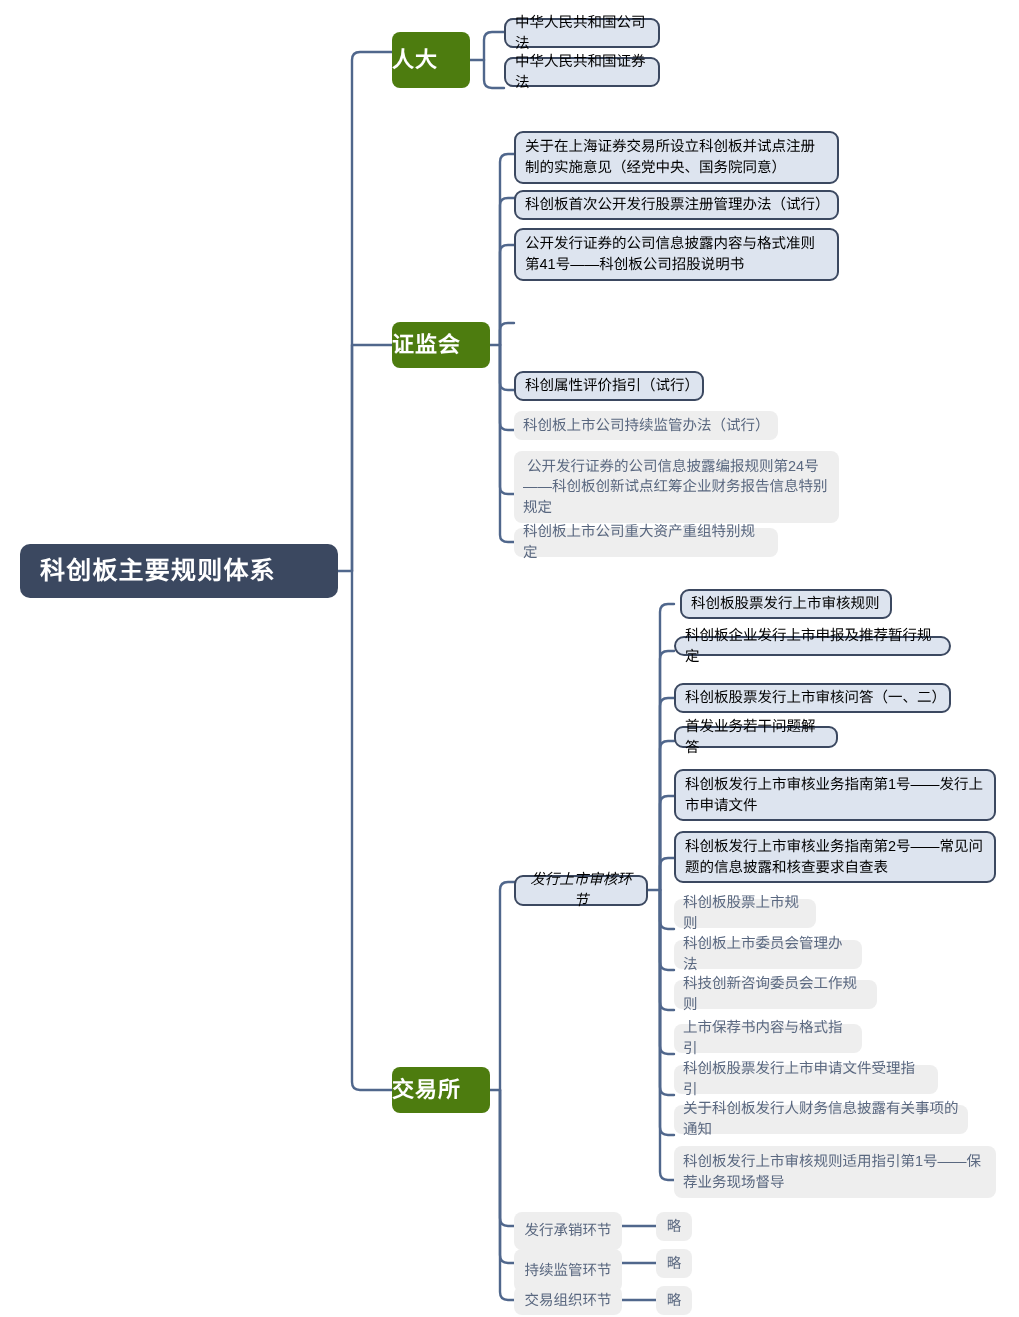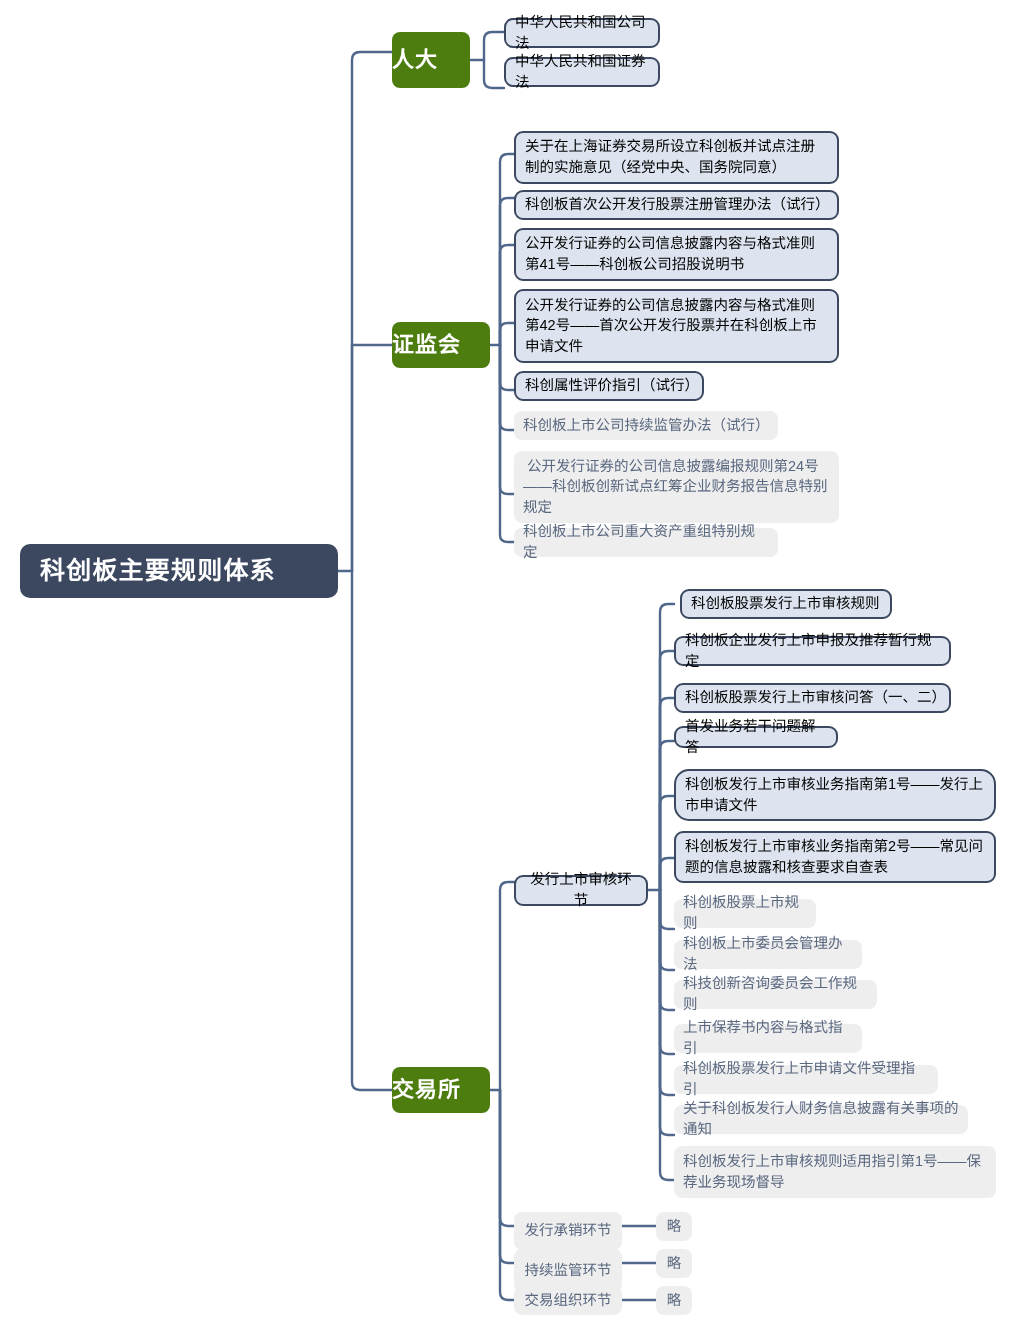--- a/index.html
+++ b/index.html
@@ -67,21 +67,21 @@
 
   
   .node.plain{
     background:#eeeeee;
     color:#5a6880;
     font-size:14.5px;
     padding:5px 9px 6px 9px;
     border-radius:8px;
   }
   .node.plain.center{ justify-content:center; }
-  .node.boxed.center{ justify-content:flex-end; }
+  .node.boxed.center{ justify-content:flex-end;font-style:italic; }
   .node .txt{display:block;width:100%;}
 </style>
 </head>
 <body>
 
 <div id="mindmap">
 
   <svg id="edges" viewBox="0 0 1019 1317" xmlns="http://www.w3.org/2000/svg">
     <g fill="none" stroke="#50678c" stroke-width="2.4" stroke-linecap="round" stroke-linejoin="round">
 
@@ -152,23 +152,20 @@
 
   <div class="node boxed" style="left:514px;top:131px;width:325px;height:53px;">
     <span class="txt">关于在上海证券交易所设立科创板并试点注册制的实施意见（经党中央、国务院同意）</span>
   </div>
   <div class="node boxed" style="left:514px;top:190px;width:325px;height:30px;">
     <span class="txt">科创板首次公开发行股票注册管理办法（试行）</span>
   </div>
   <div class="node boxed" style="left:514px;top:228px;width:325px;height:53px;">
     <span class="txt">公开发行证券的公司信息披露内容与格式准则第41号——科创板公司招股说明书</span>
   </div>
-  <div class="node boxed" style="left:514px;top:289px;width:325px;height:74px;">
-    <span class="txt">公开发行证券的公司信息披露内容与格式准则第42号——首次公开发行股票并在科创板上市申请文件</span>
-  </div>
   <div class="node boxed" style="left:514px;top:371px;width:190px;height:30px;">
     <span class="txt">科创属性评价指引（试行）</span>
   </div>
   <div class="node plain" style="left:514px;top:411px;width:264px;height:29px;">
     <span class="txt">科创板上市公司持续监管办法（试行）</span>
   </div>
   <div class="node plain" style="left:514px;top:451px;width:325px;height:72px;">
     <span class="txt"> 公开发行证券的公司信息披露编报规则第24号——科创板创新试点红筹企业财务报告信息特别规定</span>
   </div>
   <div class="node plain" style="left:514px;top:528px;width:264px;height:29px;">
@@ -179,30 +176,30 @@
     <span class="txt">交易所</span>
   </div>
 
   <div class="node boxed center" style="left:514px;top:875px;width:134px;height:31px;">
     <span class="txt" style="text-align:center;">发行上市审核环节</span>
   </div>
 
   <div class="node boxed" style="left:674px;top:589px;width:212px;height:30px;margin-left:6px;">
     <span class="txt">科创板股票发行上市审核规则</span>
   </div>
-  <div class="node boxed" style="left:674px;top:636px;width:277px;height:30px;">
+  <div class="node boxed" style="left:674px;top:636px;width:277px;height:20px;border-radius:13px;">
     <span class="txt">科创板企业发行上市申报及推荐暂行规定</span>
   </div>
   <div class="node boxed" style="left:674px;top:683px;width:277px;height:30px;">
     <span class="txt">科创板股票发行上市审核问答（一、二）</span>
   </div>
   <div class="node boxed" style="left:674px;top:726px;width:164px;height:22px;">
     <span class="txt">首发业务若干问题解答</span>
   </div>
-  <div class="node boxed" style="left:674px;top:769px;width:322px;height:52px;border-radius:15px;">
+  <div class="node boxed" style="left:674px;top:769px;width:322px;height:52px;">
     <span class="txt">科创板发行上市审核业务指南第1号——发行上市申请文件</span>
   </div>
   <div class="node boxed" style="left:674px;top:831px;width:322px;height:52px;">
     <span class="txt">科创板发行上市审核业务指南第2号——常见问题的信息披露和核查要求自查表</span>
   </div>
   <div class="node plain" style="left:674px;top:899px;width:142px;height:29px;">
     <span class="txt">科创板股票上市规则</span>
   </div>
   <div class="node plain" style="left:674px;top:940px;width:188px;height:29px;">
     <span class="txt">科创板上市委员会管理办法</span>

